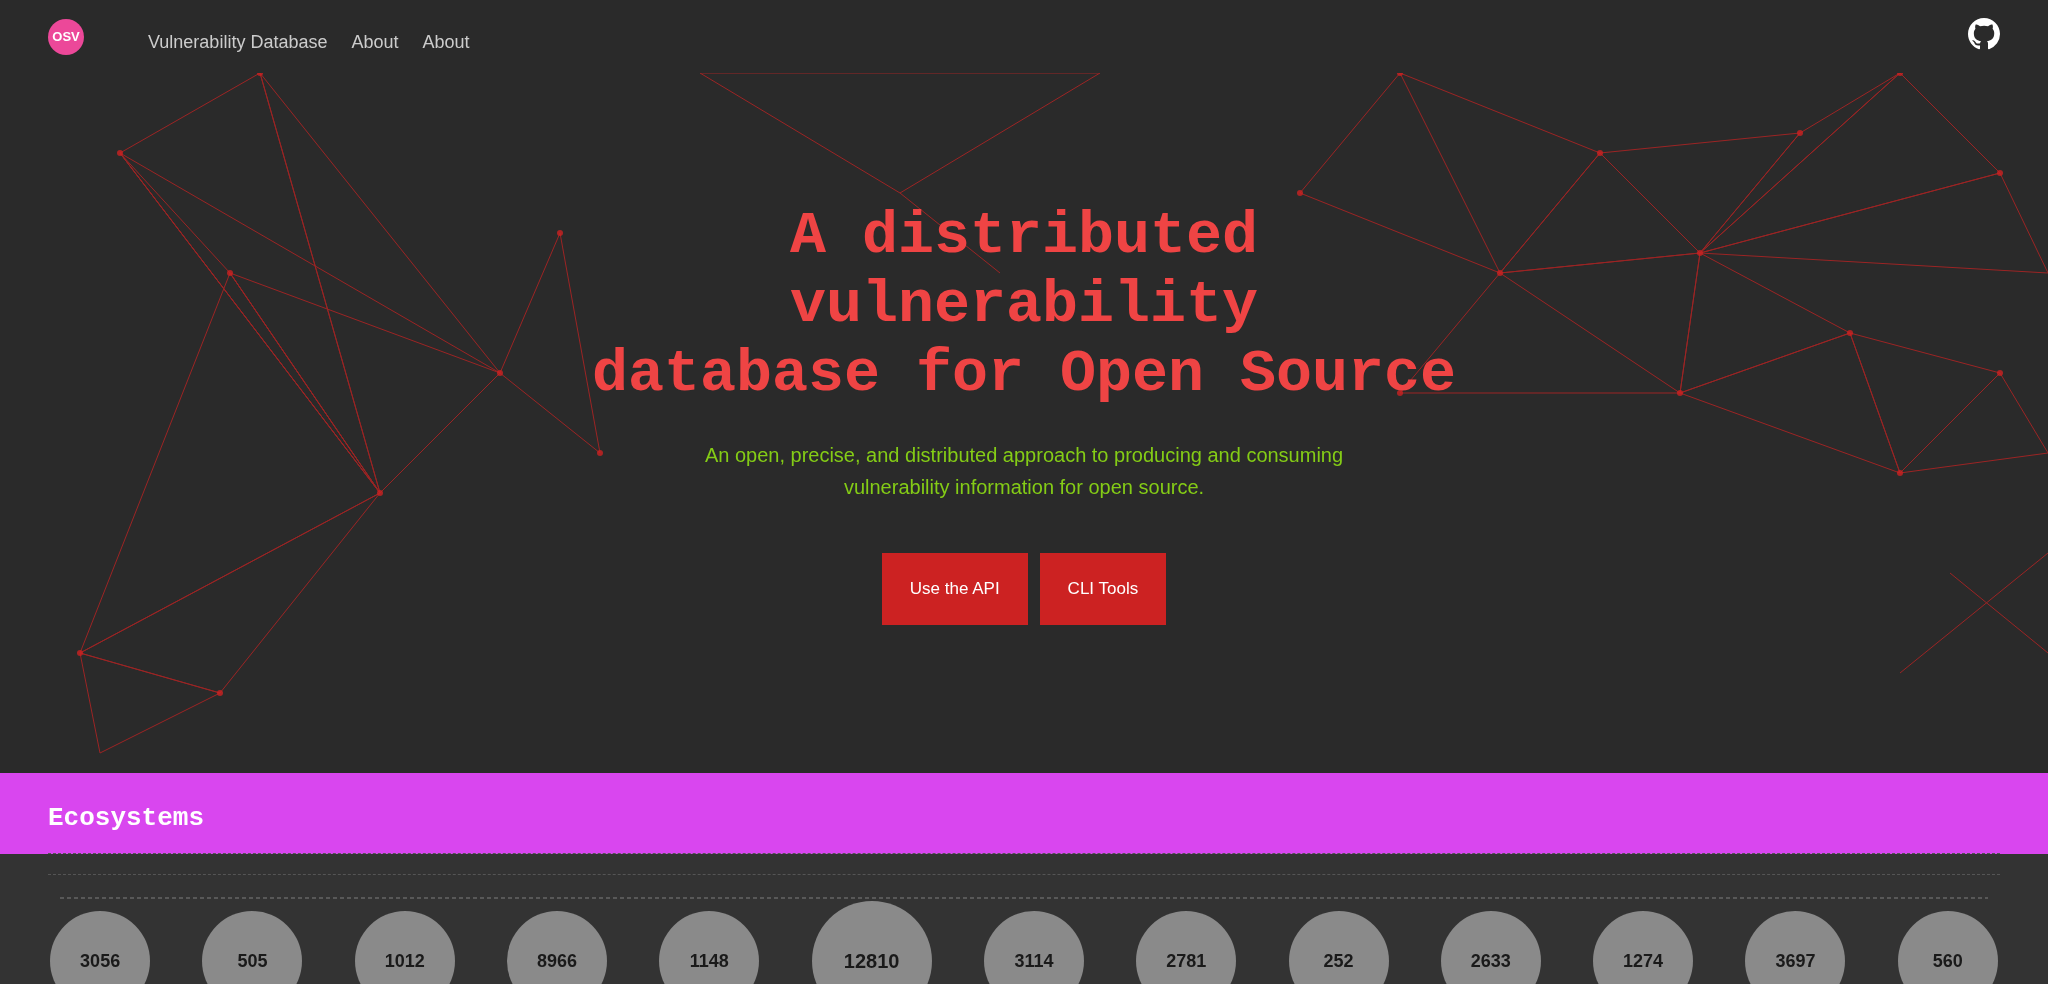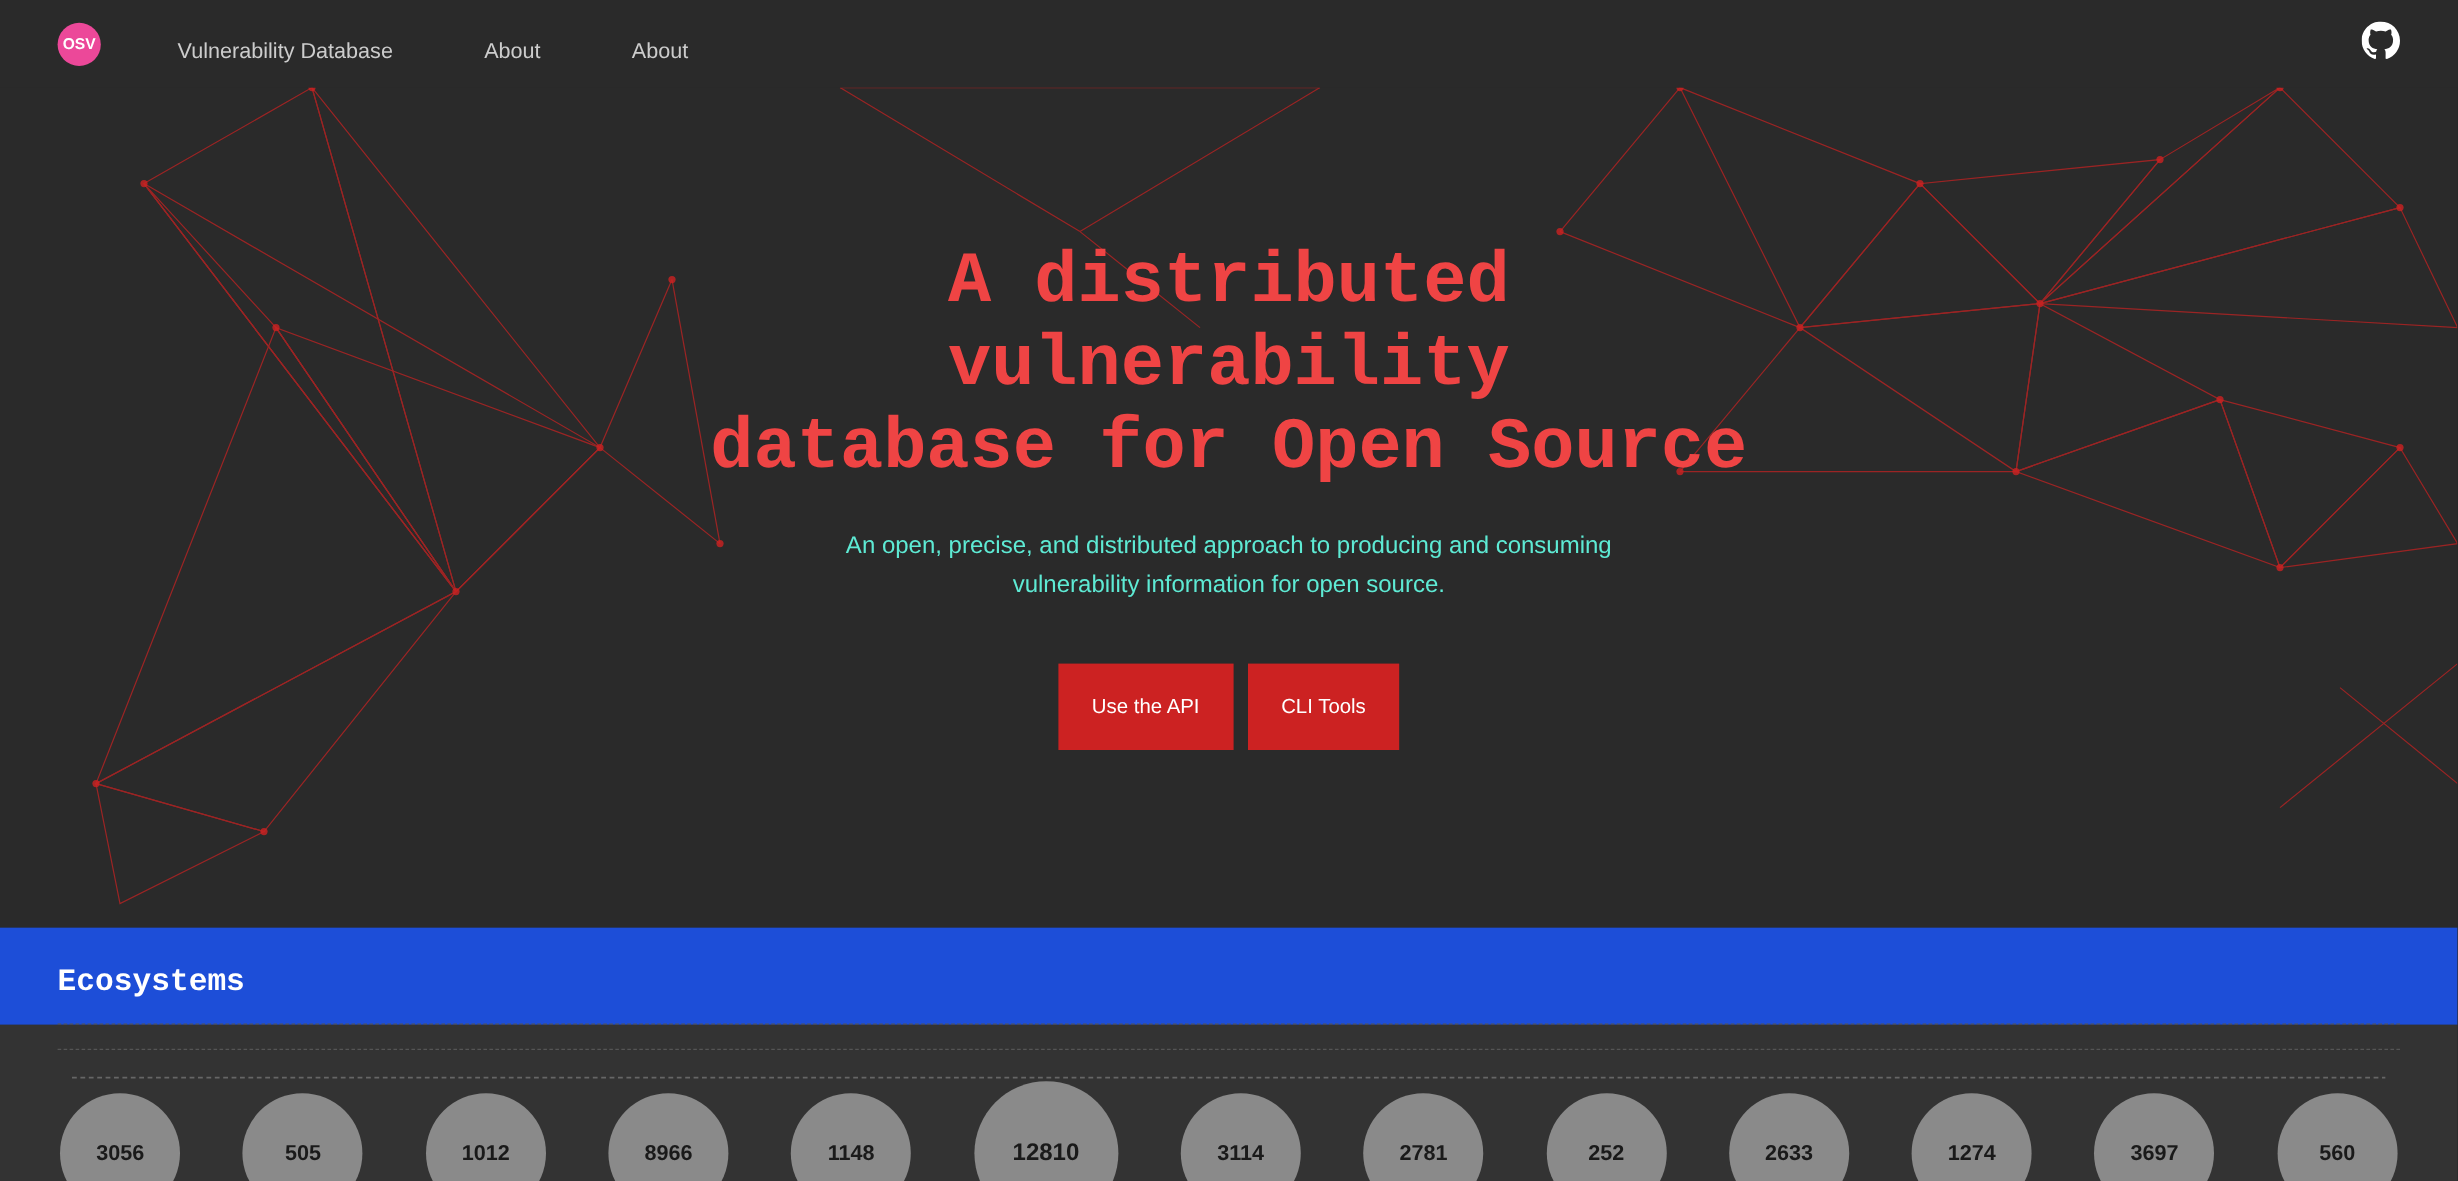--- a/index.html
+++ b/index.html
@@ -38,21 +38,21 @@
       justify-content: center;
       font-weight: bold;
       font-size: 13px;
       color: white;
       margin-right: 4px;
       font-family: Arial, sans-serif;
     }
 
     .nav-links {
       display: flex;
-      gap: 76px;
+      gap: 24px;
       list-style: none;
       margin-top: 11px;
     }
 
     .nav-links a {
       color: #cccccc;
       text-decoration: none;
       font-size: 18px;
       font-family: Arial, sans-serif;
     }
@@ -98,21 +98,21 @@
       font-size: 60px;
       font-weight: bold;
       line-height: 1.15;
       margin-bottom: 30px;
       color: #ef4444;
       font-family: 'Courier New', Courier, monospace;
     }
 
     .hero-subtitle {
       font-size: 20px;
-      color: #5eead4;
+      color: #84cc16;
       line-height: 1.6;
       margin-bottom: 50px;
       font-family: Arial, sans-serif;
       max-width: 700px;
       margin-left: auto;
       margin-right: auto;
     }
 
     .hero-buttons {
       display: flex;
@@ -137,21 +137,21 @@
       border: none;
       padding: 26px 28px;
       font-size: 17px;
       cursor: pointer;
       font-family: Arial, sans-serif;
       font-weight: 500;
     }
 
     
     .ecosystems-section {
-      background: #1d4ed8;
+      background: #d946ef;
       padding: 30px 48px 0;
     }
 
     .ecosystems-title {
       font-size: 26px;
       font-weight: bold;
       color: #ffffff;
       font-family: 'Courier New', Courier, monospace;
       margin-bottom: 20px;
     }

